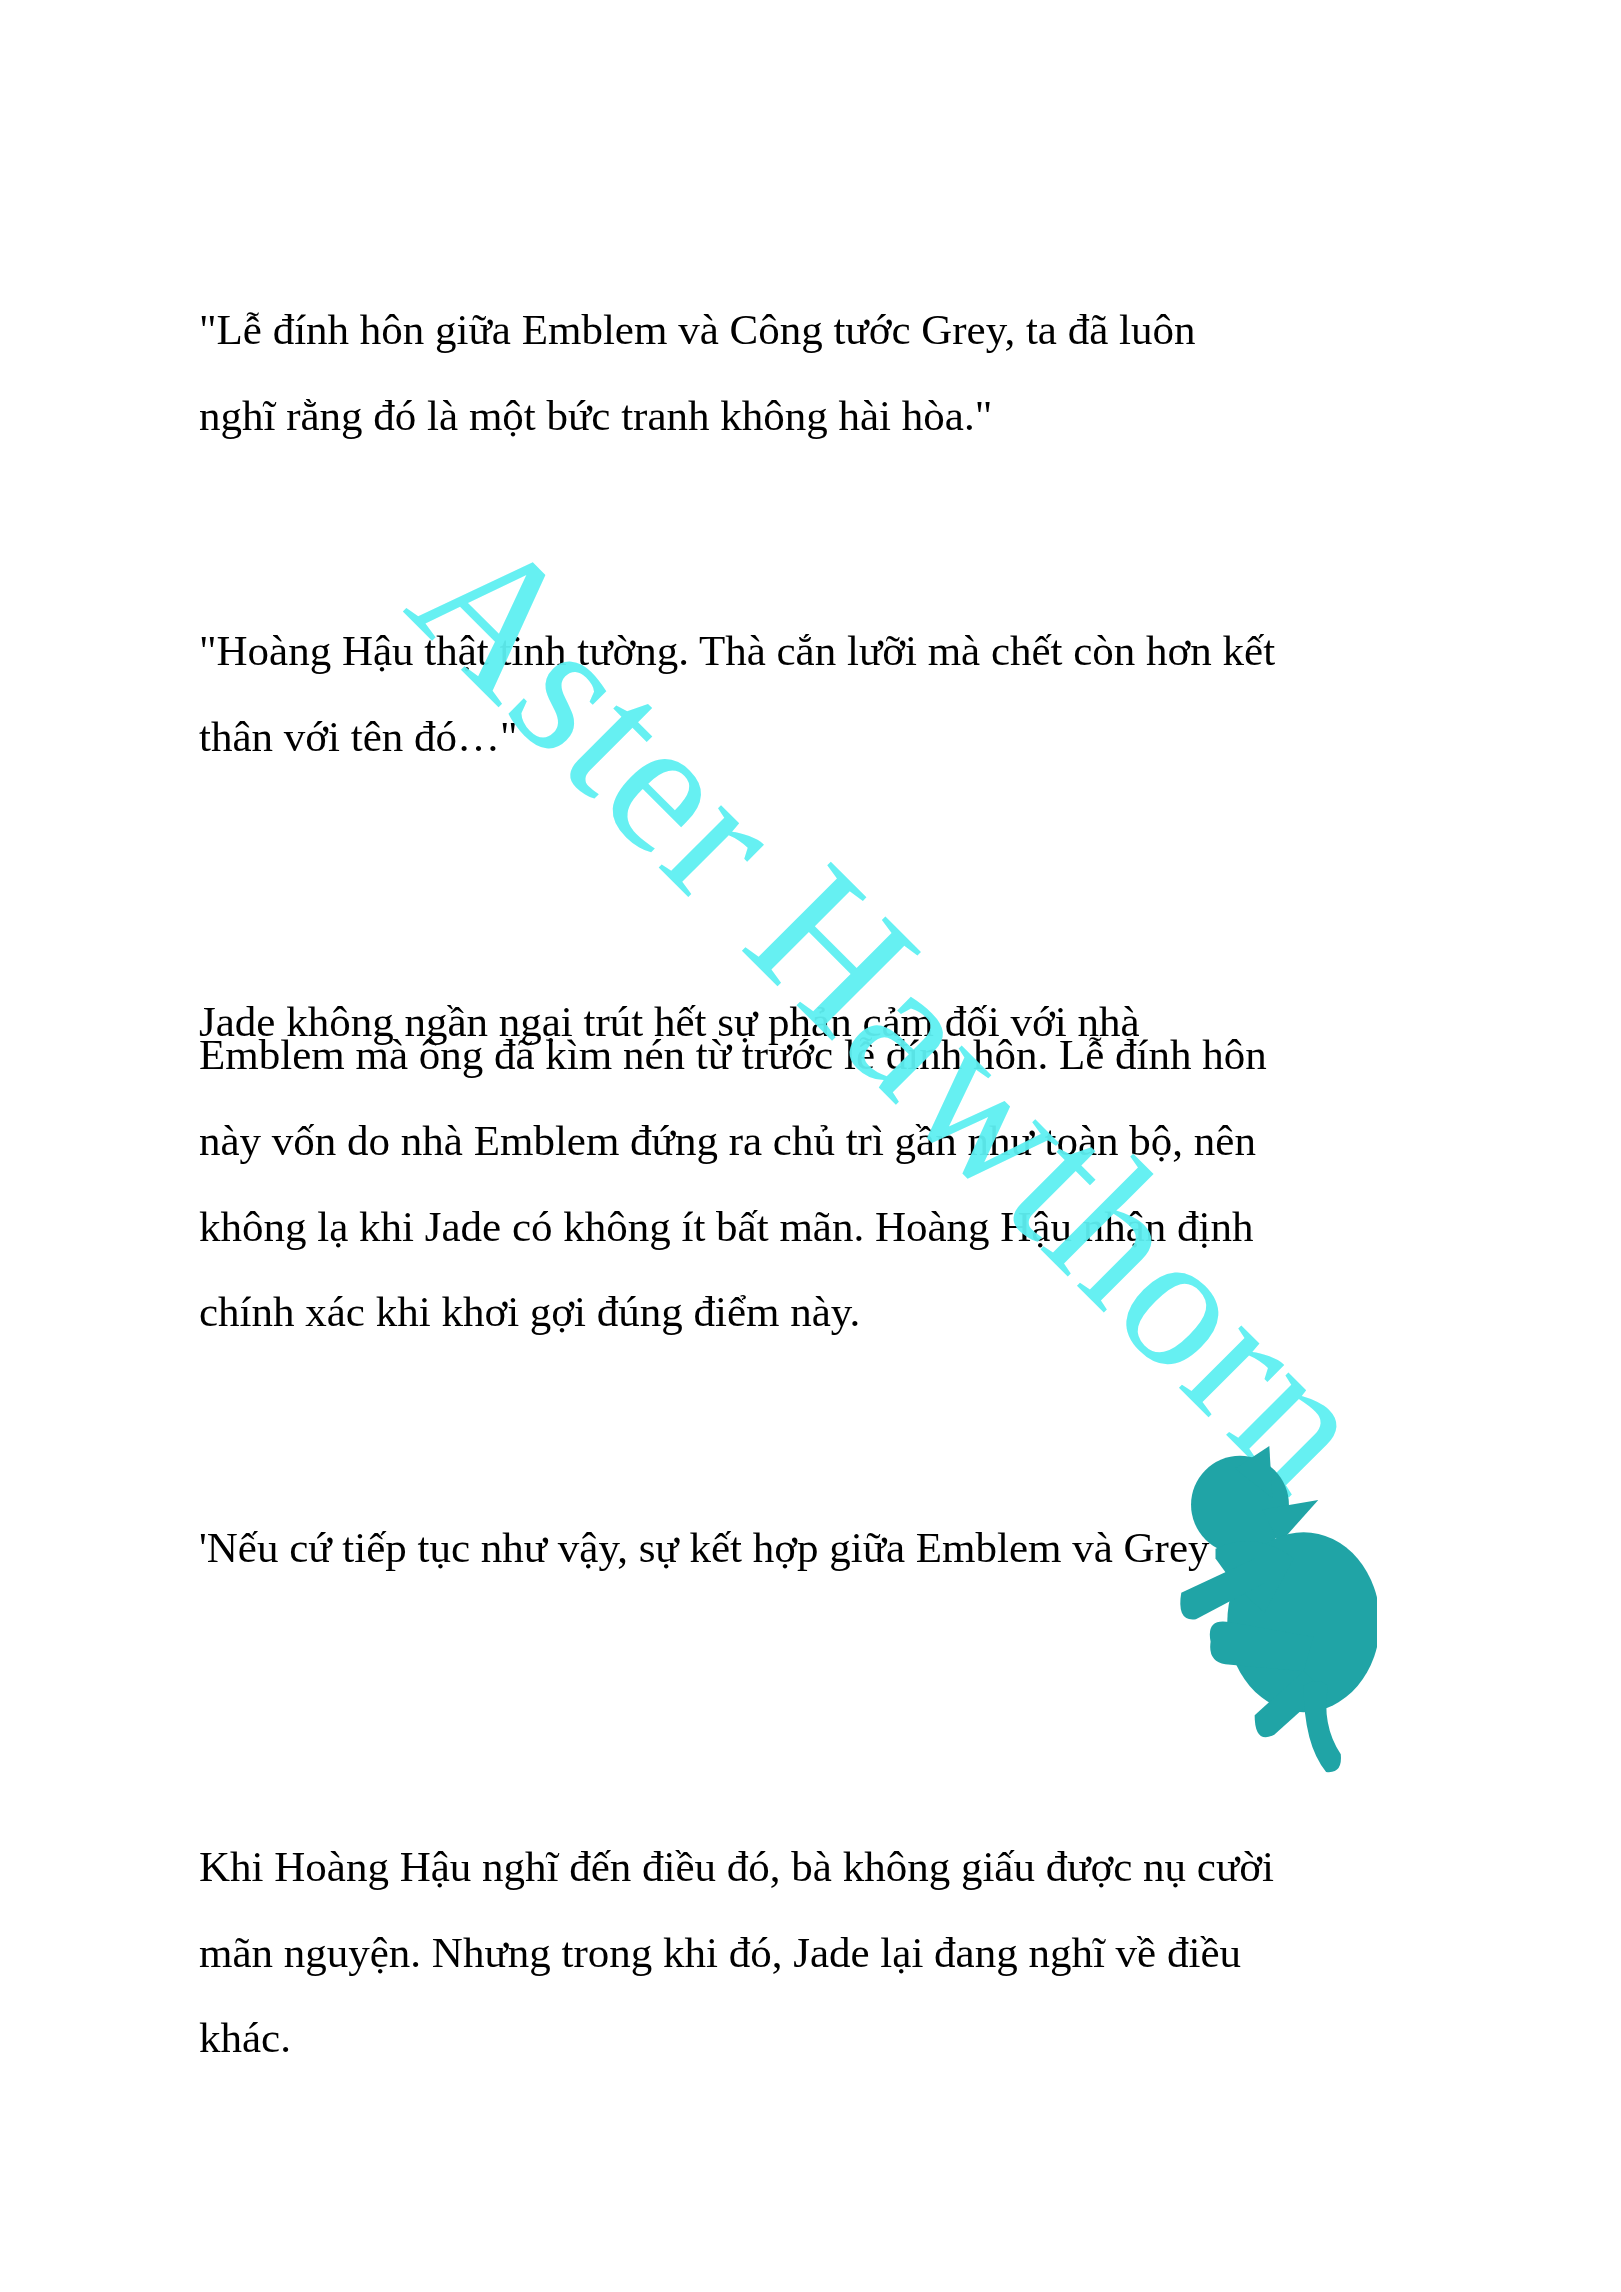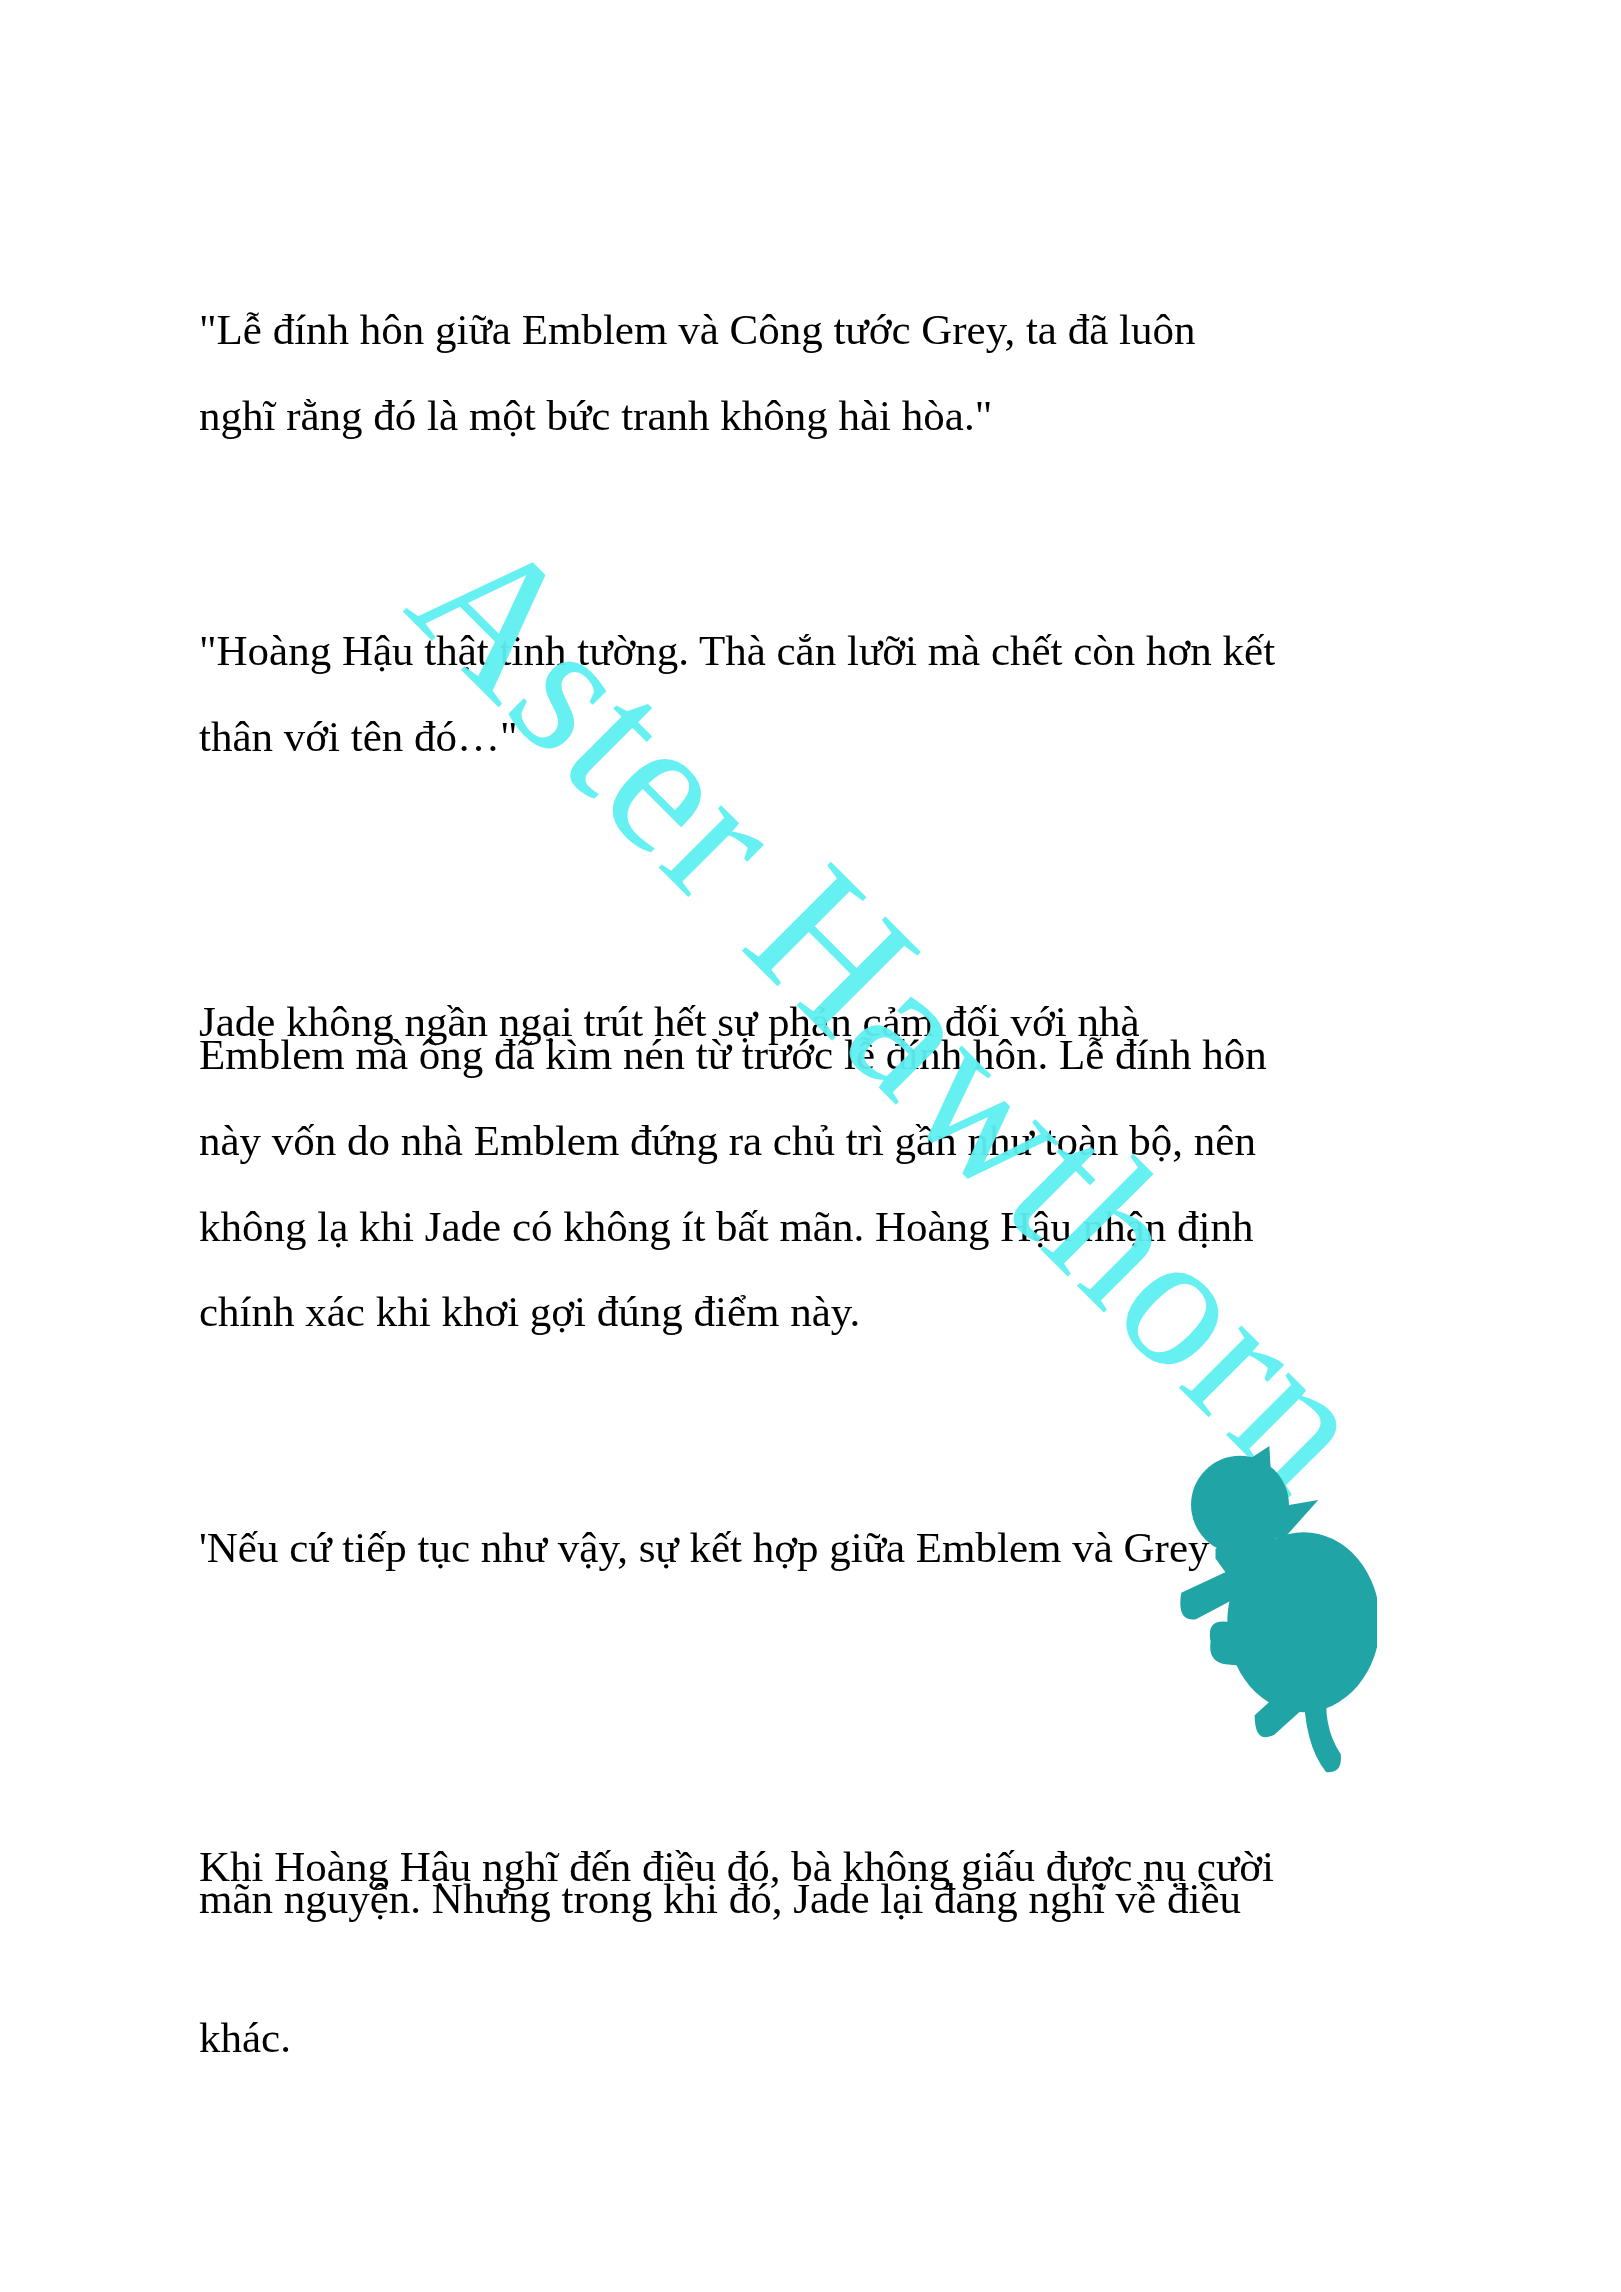--- a/index.html
+++ b/index.html
@@ -34,21 +34,21 @@
 
   <div class="line" style="top:996px">Jade không ngần ngại trút hết sự phản cảm đối với nhà</div>
   <div class="line" style="top:1029px">Emblem mà ông đã kìm nén từ trước lễ đính hôn. Lễ đính hôn</div>
   <div class="line" style="top:1201px">không lạ khi Jade có không ít bất mãn. Hoàng Hậu nhận định</div>
   <div class="line" style="top:1115px">này vốn do nhà Emblem đứng ra chủ trì gần như toàn bộ, nên</div>
   <div class="line" style="top:1286px">chính xác khi khơi gợi đúng điểm này.</div>
 
   <div class="line" style="top:1522px">'Nếu cứ tiếp tục như vậy, sự kết hợp giữa Emblem và Grey</div>
 
   <div class="line" style="top:1841px">Khi Hoàng Hậu nghĩ đến điều đó, bà không giấu được nụ cười</div>
-  <div class="line" style="top:1873px">mãn nguyện. Nhưng trong khi đó, Jade lại đang nghĩ về điều</div>
+  <div class="line" style="top:1927px">mãn nguyện. Nhưng trong khi đó, Jade lại đang nghĩ về điều</div>
   <div class="line" style="top:2012px">khác.</div>
 
   <div class="watermark">Aster Hawthorn</div>
 
   <svg class="cat" viewBox="0 0 235 345" xmlns="http://www.w3.org/2000/svg">
     <g fill="#20a4a6">
 
       <circle cx="95" cy="65" r="50"></circle>
 
       <polygon points="90,28 125,5 128,58"></polygon>

